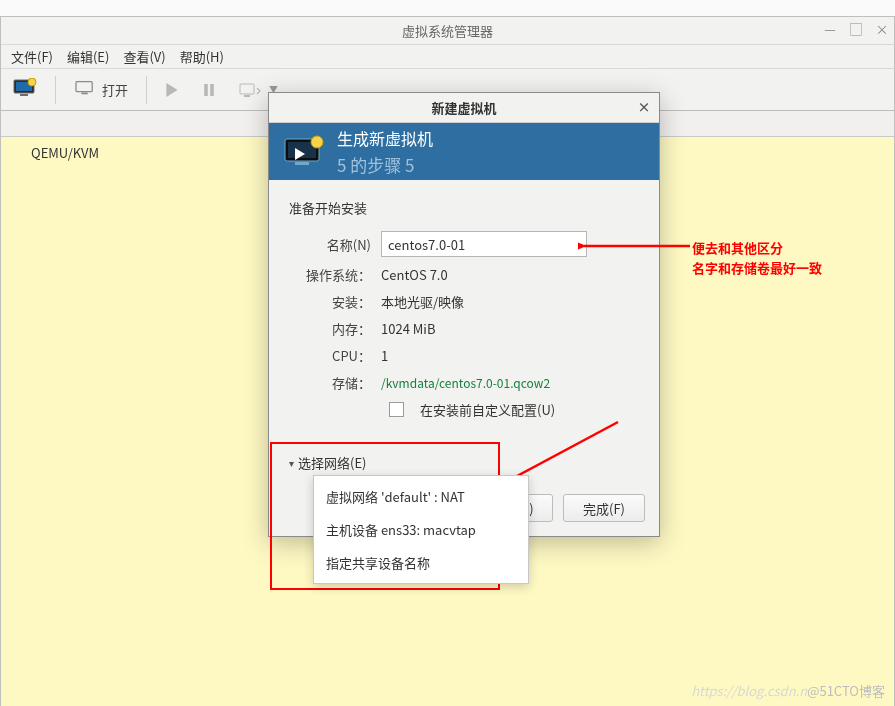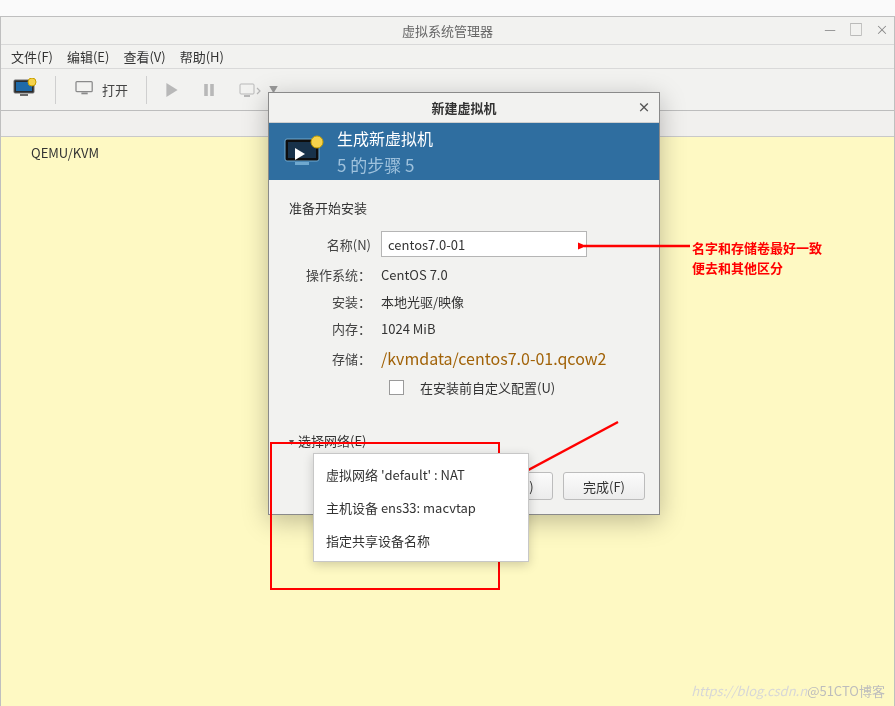--- a/index.html
+++ b/index.html
@@ -178,22 +178,26 @@
       </div>
       <div class="form-row">
         <span class="lbl">安装：</span>
         <span class="val">本地光驱/映像</span>
       </div>
       <div class="form-row">
         <span class="lbl">内存：</span>
         <span class="val">1024 MiB</span>
       </div>
       <div class="form-row">
+        <span class="lbl">CPU：</span>
+        <span class="val">1</span>
+      </div>
+      <div class="form-row">
         <span class="lbl">存储：</span>
-        <span class="val" style="font-size:16px;color:#a16207">/kvmdata/centos7.0-01.qcow2</span>
+        <span class="val" style="font-size:12px;color:#15803d">/kvmdata/centos7.0-01.qcow2</span>
       </div>
       <div class="chk-row">
         <span class="chk"></span>
         <span>在安装前自定义配置(U)</span>
       </div>
 
       <div class="net-section">
         <div class="expander">
           <span class="caret">▾</span>
           <span>选择网络(E)</span>
@@ -227,19 +231,19 @@
 <svg class="arrow-svg" style="left:496px; top:416px;" width="130" height="80">
   <defs>
       <marker id="ah2" markerWidth="10" markerHeight="8" refX="1" refY="4" orient="auto">
         <path d="M10 0 L0 4 L10 8 Z" fill="#ff0000"></path>
       </marker>
     </defs>
   <line x1="122" y1="6" x2="10" y2="66" stroke="#ff0000" stroke-width="2.5" marker-end="url(#ah2)"></line>
 </svg>
 
 <div class="anno1">
+  <div>便去和其他区分</div>
   <div>名字和存储卷最好一致</div>
-  <div>便去和其他区分</div>
 </div>
 
 <div class="watermark">
   <span>https://blog.csdn.n</span><span class="b">@51CTO博客</span>
 </div>
 
 </body></html>

